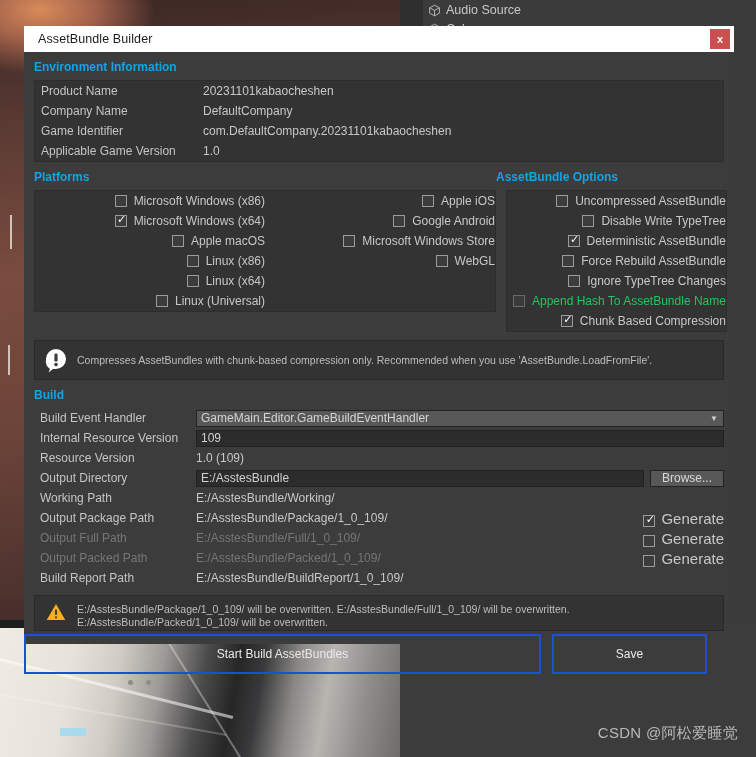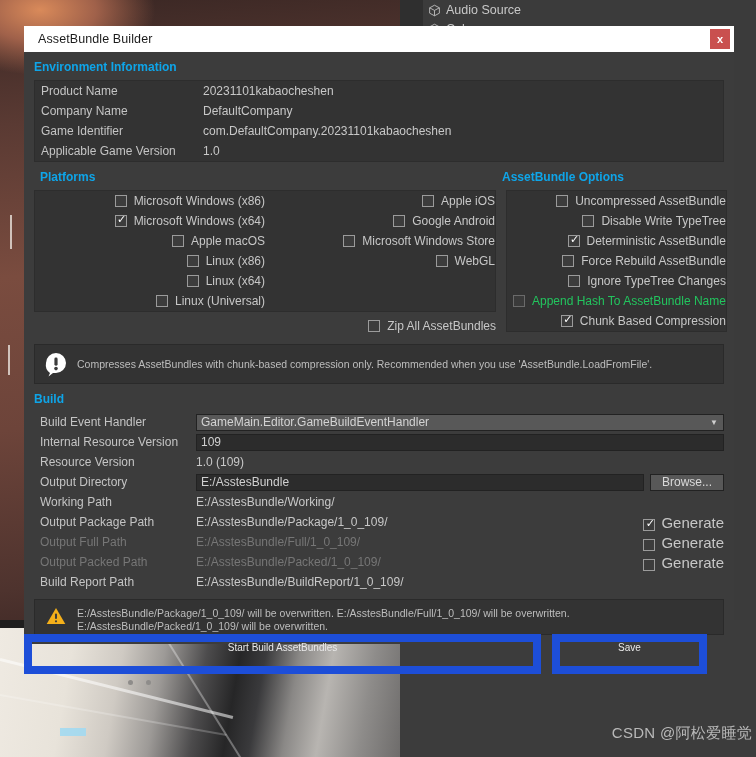--- a/index.html
+++ b/index.html
@@ -99,21 +99,21 @@
     z-index: 0;
   }
   .bg-bottom-dark {
     position: absolute;
     left: 400px; top: 620px;
     width: 356px; height: 137px;
     background: #3c3c3c;
   }
   .watermark {
     position: absolute;
-    right: 4px;
+    right: 18px;
     bottom: 14px;
     color: #b9b9b9;
     font-size: 15px;
     letter-spacing: .3px;
     z-index: 40;
   }
 
   
   #dialog {
     position: absolute;
@@ -187,21 +187,21 @@
   }
   .kv-val {
     color: #c8c8c8;
   }
 
   
   .two-col {
     display: flex;
     gap: 0;
   }
-  .col-left { width: 462px; margin-left: 6px; }
+  .col-left { width: 462px; }
   .col-right { width: 238px; }
   .cols-head {
     display: flex;
   }
   .cb-row {
     display: flex;
     align-items: center;
     height: 20px;
     font-size: 12px;
     color: #c7c7c7;
@@ -343,27 +343,27 @@
   .bottom-bar {
     position: absolute;
     left: 24px;
     top: 634px;
     width: 710px;
     height: 40px;
     display: flex;
     z-index: 30;
   }
   .big-btn {
-    border: 8px solid #1d4ed8;
-    box-sizing: border-box;
-    display: flex;
-    align-items: flex-start;
+    border: 2px solid #1d4ed8;
+    box-sizing: border-box;
+    display: flex;
+    align-items: center;
     justify-content: center;
     color: #e9e9e9;
-    font-size: 10px;
+    font-size: 12px;
     background: rgba(60,60,60,.55);
   }
   .btn-build {
     width: 517px;
     margin-right: 11px;
     background: transparent;
   }
   .btn-build .btn-label {
     position: relative;
     z-index: 2;
@@ -511,24 +511,20 @@
                 <span class="cb"></span>
                 <span>Microsoft Windows Store</span>
               </div>
               <div class="cb-row">
                 <span class="cb"></span>
                 <span>WebGL</span>
               </div>
             </div>
           </div>
         </div>
-        <div class="cb-row" style="margin-top:4px; padding-left:0;">
-          <span class="cb"></span>
-          <span>Zip All AssetBundles</span>
-        </div>
       </div>
 
       <div style="width:228px;">
         <div class="panel" style="margin:0;">
           <div class="cb-row">
             <span class="cb"></span>
             <span>Uncompressed AssetBundle</span>
           </div>
           <div class="cb-row">
             <span class="cb"></span>

